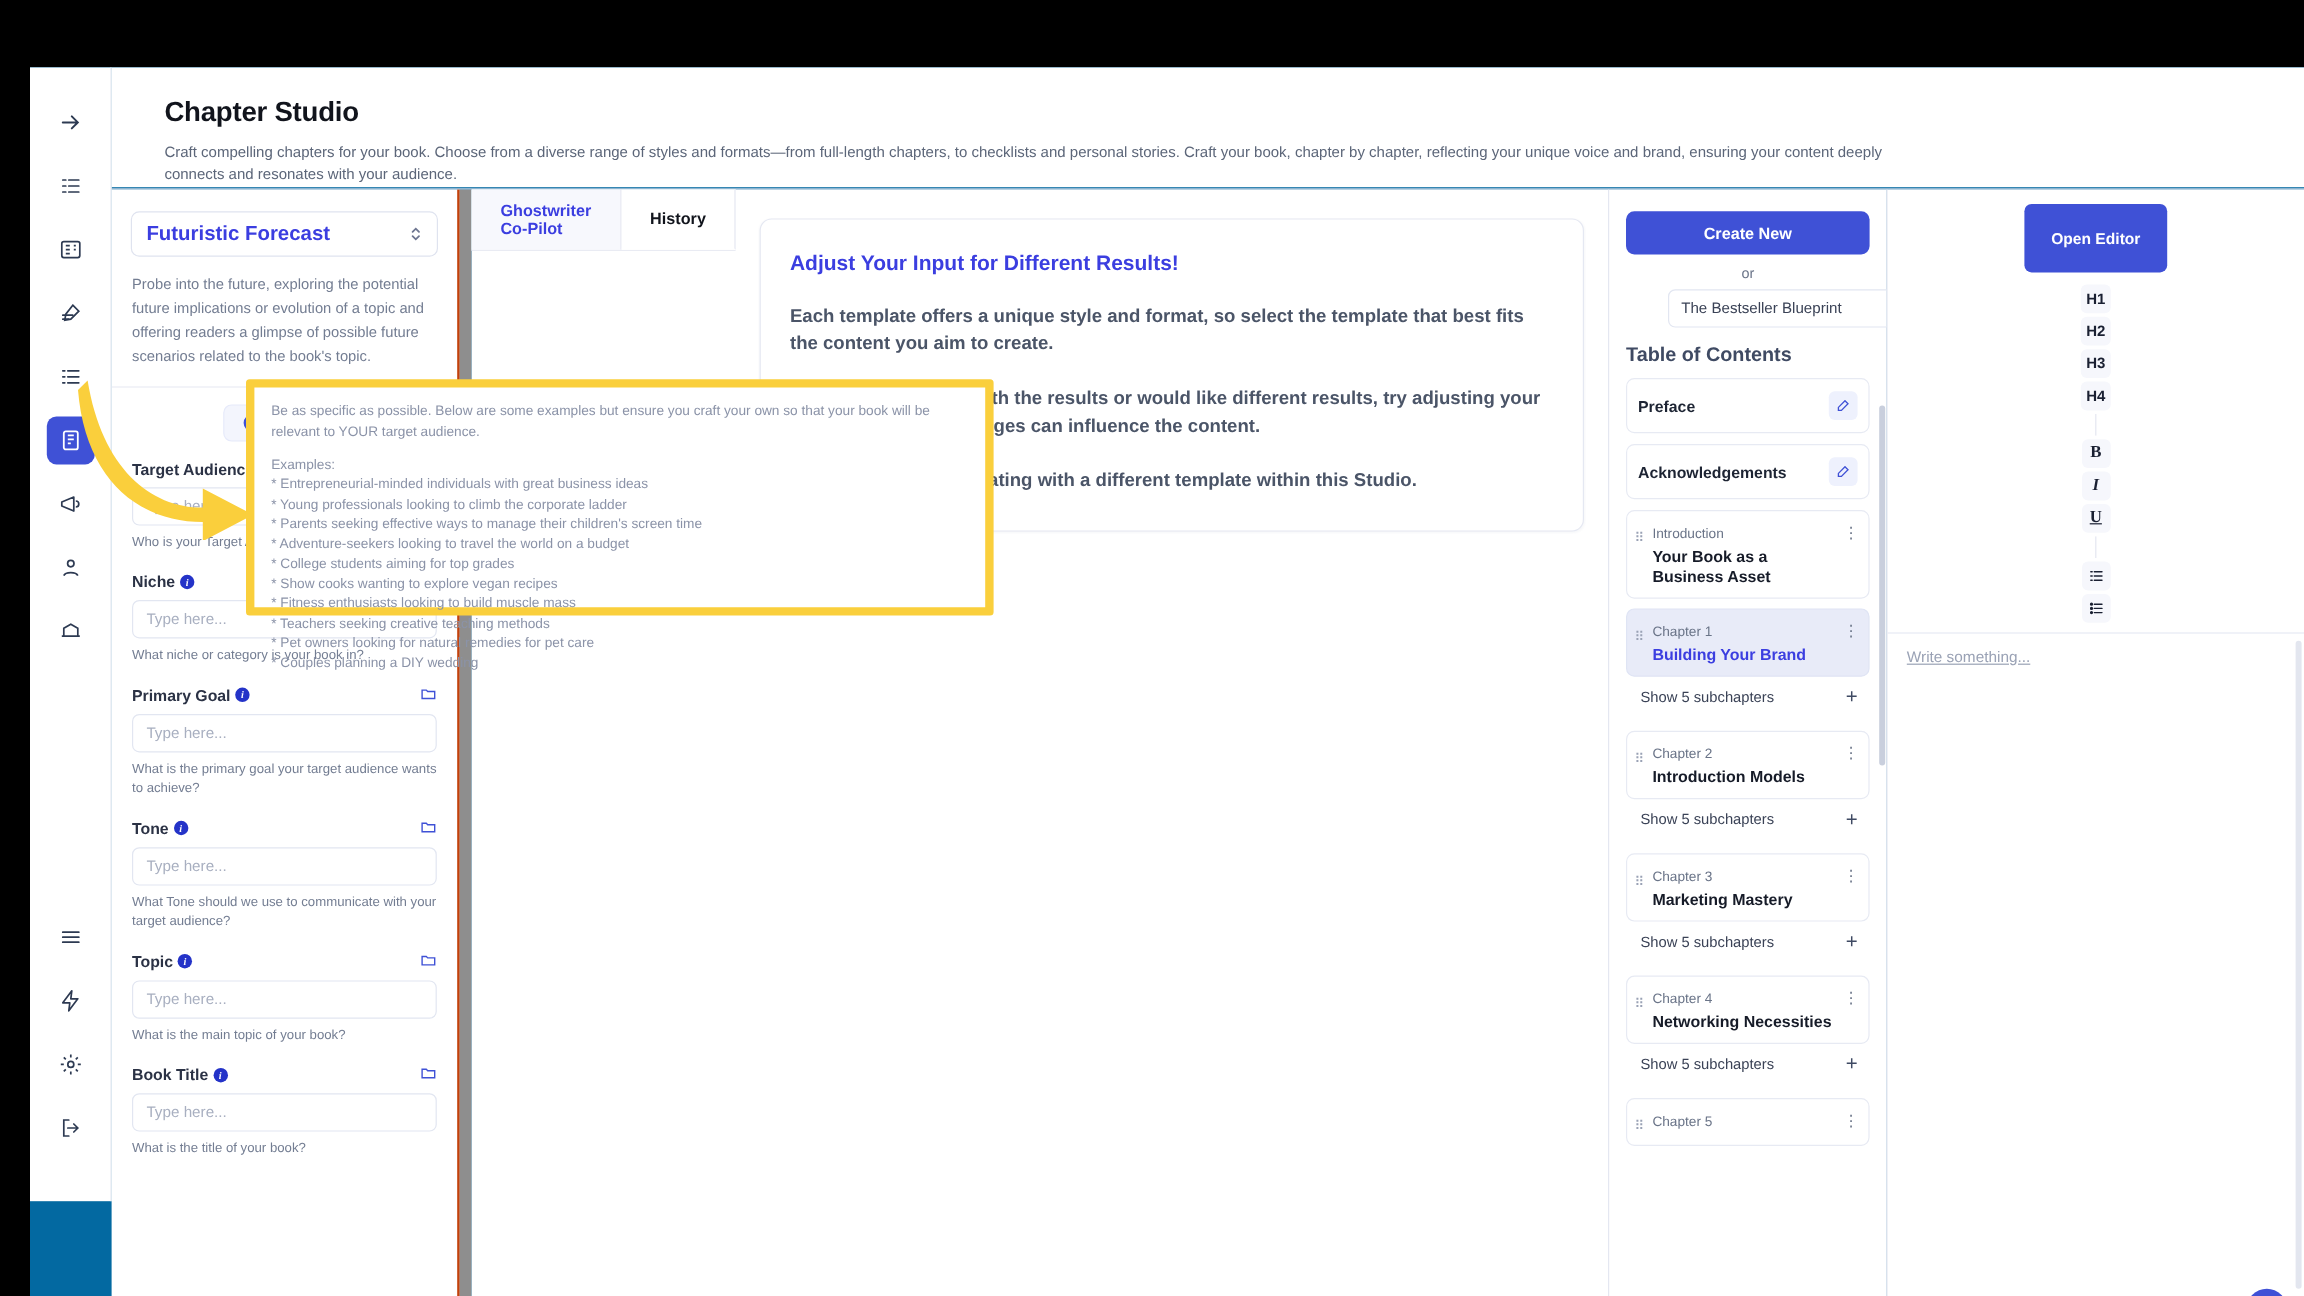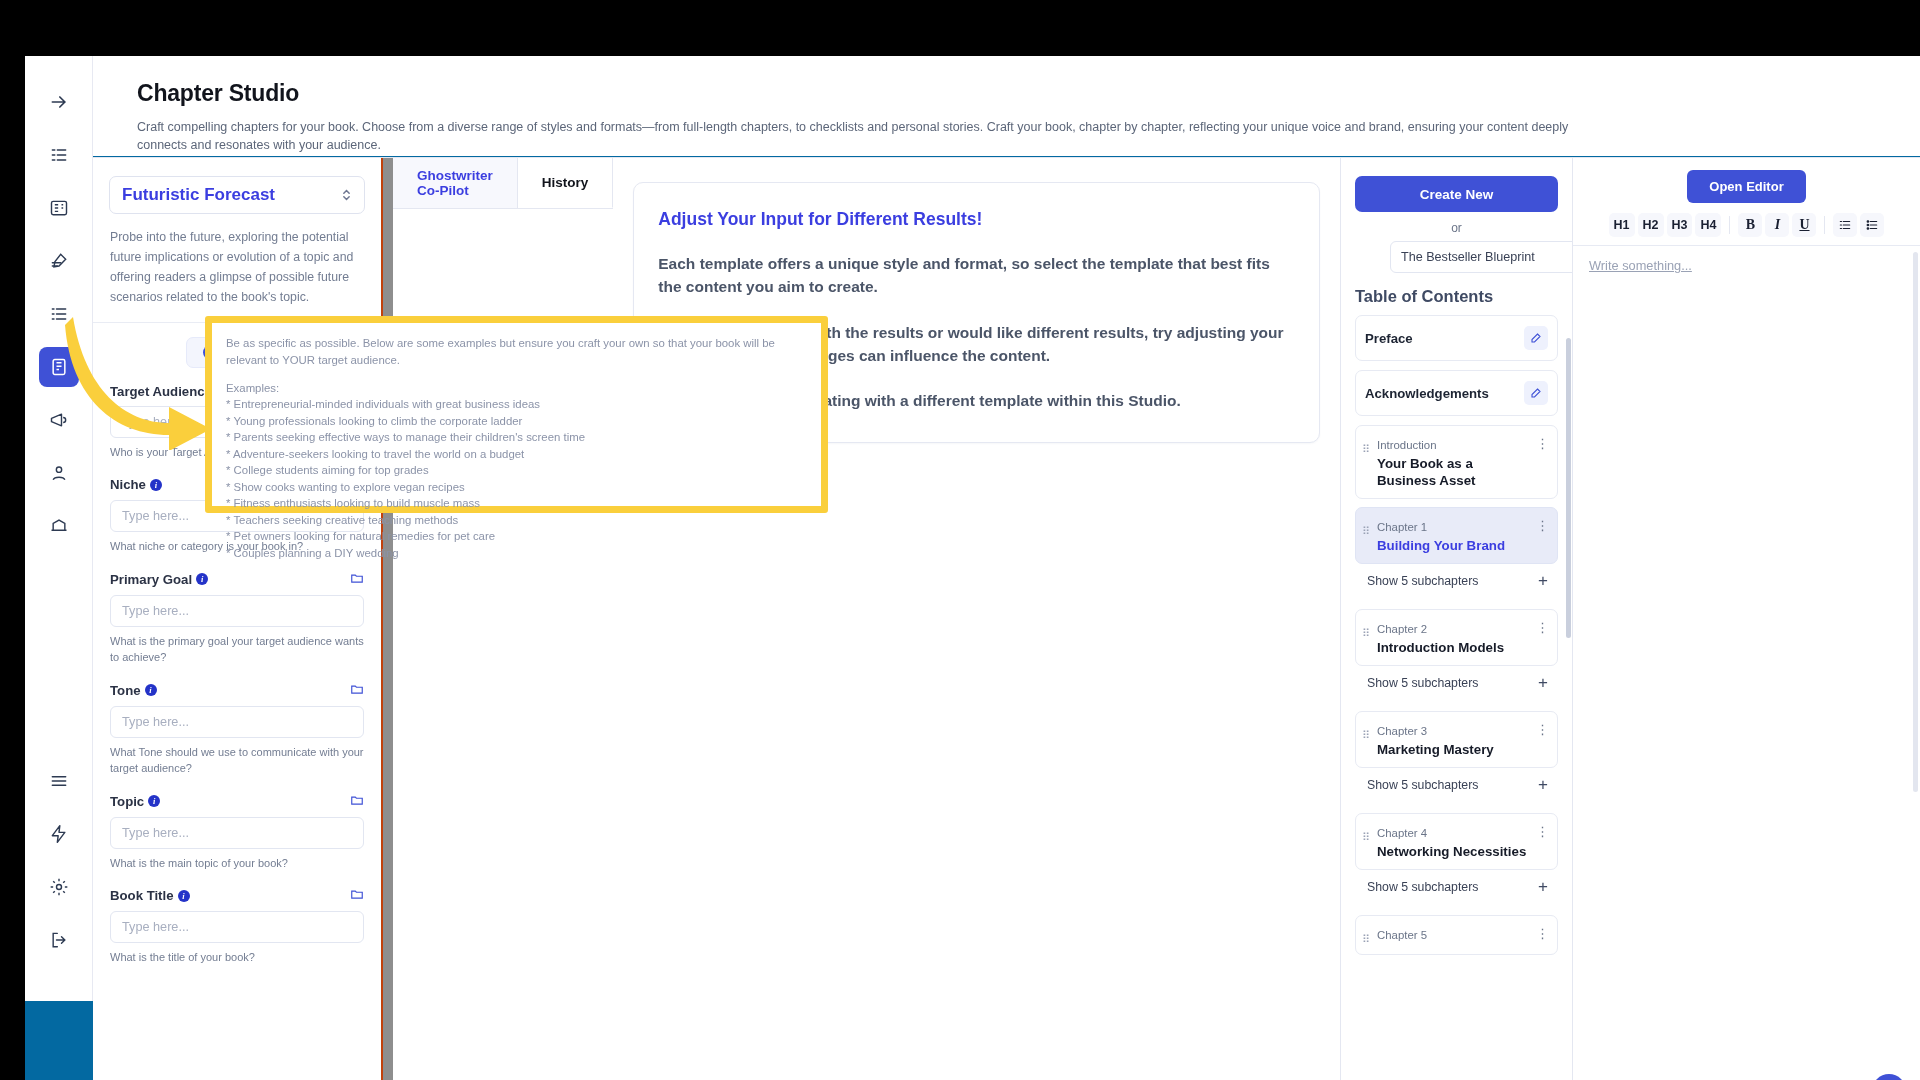--- a/index.html
+++ b/index.html
@@ -122,22 +122,22 @@
   .sub-label { font-size: 12.3px; color: #3a4256; }
   .plus { color: #3f4a63; font-size: 17px; line-height: 1; }
   .toc-block { margin-bottom: 8px; border-radius: 7px; }
 
   
   .toc-scroll { position: absolute; right: 1px; top: 180px; width: 5px; height: 300px; background: #c9cfdd; border-radius: 3px; }
 
   
   .col-editor { width: 348px; flex: 0 0 348px; background: #fff; border-left: 1px solid #e4e7f1; position: relative; }
   .open-editor-wrap { display:flex; justify-content:center; padding-top: 12px; }
-  .open-editor { background: #3f51d6; color: #fff; border: none; border-radius: 6px; padding: 9px 22px; font-size: 13px; font-weight: bold; font-family:"Liberation Sans", sans-serif; }
-  .fmt-bar { display:flex; align-items:center; justify-content:center; gap: 3px; padding: 10px 0 8px 0; }
+  .open-editor { background: #3f51d6; color: #fff; border: none; border-radius: 6px; padding: 21px 22px; font-size: 13px; font-weight: bold; font-family:"Liberation Sans", sans-serif; }
+  .fmt-bar { display:flex; align-items:center; justify-content:center; gap: 3px; padding: 10px 0 8px 0; flex-direction: column; }
   .fmt-btn { min-width: 24px; height: 24px; padding: 0 5px; border-radius: 5px; background: #f6f7fc; display:flex;align-items:center;justify-content:center; font-size: 12.5px; font-weight: bold; color: #1a2032; }
   .fmt-sep { width: 1px; height: 18px; background: #e4e7f1; margin: 0 5px; }
   .fmt-btn.serif { font-family: "Liberation Serif", serif; font-size: 14px; }
   .editor-area { border-top: 1px solid #e7eaf3; height: 560px; padding: 12px 16px; font-size: 12.8px; color: #9aa2b5; position: relative; text-decoration: underline; }
   .editor-scroll { position: absolute; right: 2px; top: 6px; width: 5px; height: 540px; background: #e3e6ef; border-radius: 3px; }
   .fab { position: absolute; right: 14px; bottom: 16px; width: 34px; height: 34px; border-radius: 50%; background: #3f51d6; color:#fff; display:flex;align-items:center;justify-content:center; font-size: 16px; }
   .editor-bottom-line { position:absolute; left: 8px; right: 8px; bottom: 6px; border-top: 1px solid #e7eaf3; }
 
   
   .tooltip {

